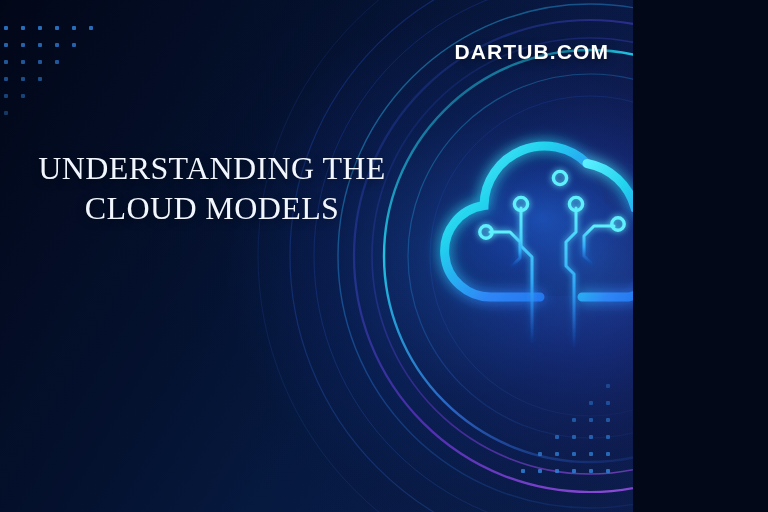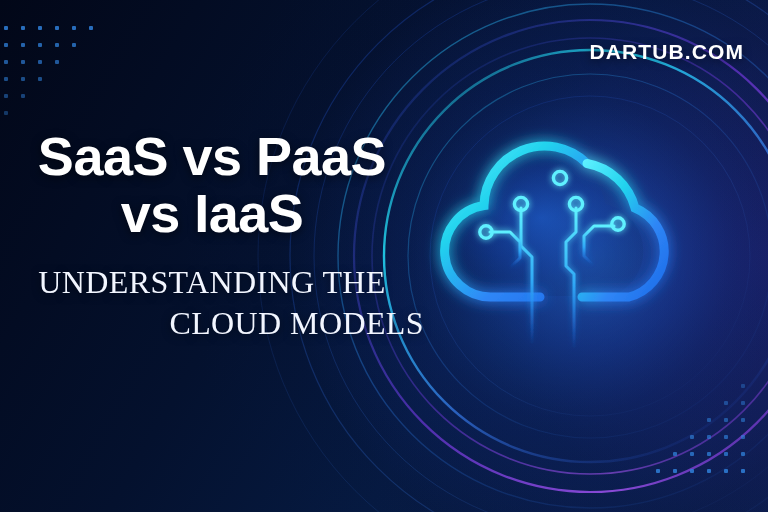--- a/index.html
+++ b/index.html
@@ -6,21 +6,21 @@
 
   html, body {
     width:768px; height:512px;
     overflow:hidden;
     background:#020817;
     font-family:"Liberation Sans", sans-serif;
   }
 
   #stage {
     position:relative;
-    width:768px; height:512px;
+    width:633px; height:512px;
     overflow:hidden;
     background:
       radial-gradient(circle at 74% 50%, rgba(30,90,200,0.42) 0%, rgba(16,50,140,0.22) 26%, rgba(6,20,66,0.08) 46%, rgba(2,8,23,0) 62%),
       radial-gradient(circle at 100% 50%, rgba(70,30,160,0.30) 0%, rgba(30,14,80,0.10) 34%, rgba(2,8,23,0) 58%),
       linear-gradient(120deg, #020718 0%, #04112e 38%, #061a41 62%, #0a1f4d 100%);
   }
 
   
   #rings { position:absolute; inset:0; }
 
@@ -57,21 +57,21 @@
   #subhead {
     margin-top:20px;
     color:#f2f6ff;
     font-size:32px;
     font-weight:500;
     line-height:1.26;
     letter-spacing:0.4px;
     text-shadow:0 2px 8px rgba(0,0,0,0.5);
     font-family:Liberation Serif, serif;
   }
-  #subhead .s2 { display:block;text-align:right; }
+  #subhead .s2 { display:block; }
 
   
   #brand {
     position:absolute;
     right:24px; top:40px;
     color:#ffffff;
     font-size:21px;
     font-weight:bold;
     letter-spacing:1.1px;
     z-index:7;
@@ -133,24 +133,20 @@
       <circle cx="590" cy="256" r="206" stroke="url(#ringGradBright)" stroke-width="2.4" opacity="0.95"></circle>
       <circle cx="590" cy="256" r="182" stroke="url(#ringGradA)" stroke-width="1.2" opacity="0.45"></circle>
       <circle cx="590" cy="256" r="160" stroke="url(#ringGradB)" stroke-width="1" opacity="0.35"></circle>
       <circle cx="590" cy="256" r="332" stroke="url(#ringGradB)" stroke-width="1" opacity="0.30"></circle>
     </g>
   </svg>
 
   <div id="brand">DARTUB.COM</div>
 
   <div id="textblock">
-    <div id="headline">
-      <span class="l1">SaaS vs PaaS</span>
-      <span class="l2">vs IaaS</span>
-    </div>
     <div id="subhead">
       <span class="s1">UNDERSTANDING THE</span>
       <span class="s2">CLOUD MODELS</span>
     </div>
   </div>
 
   <svg id="cloudart" viewBox="0 0 354 320" width="354" height="320" aria-hidden="true">
     <defs>
       <linearGradient id="cloudStroke" x1="0" y1="0" x2="0.9" y2="1">
         <stop offset="0%" stop-color="#5ef0ff"></stop>

